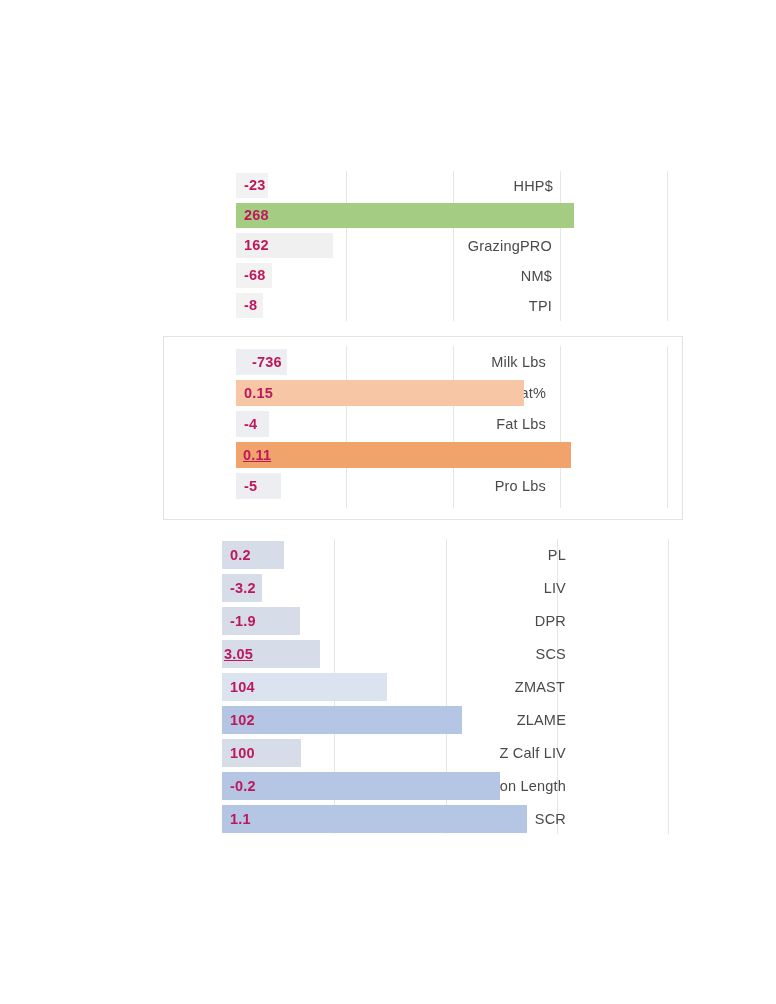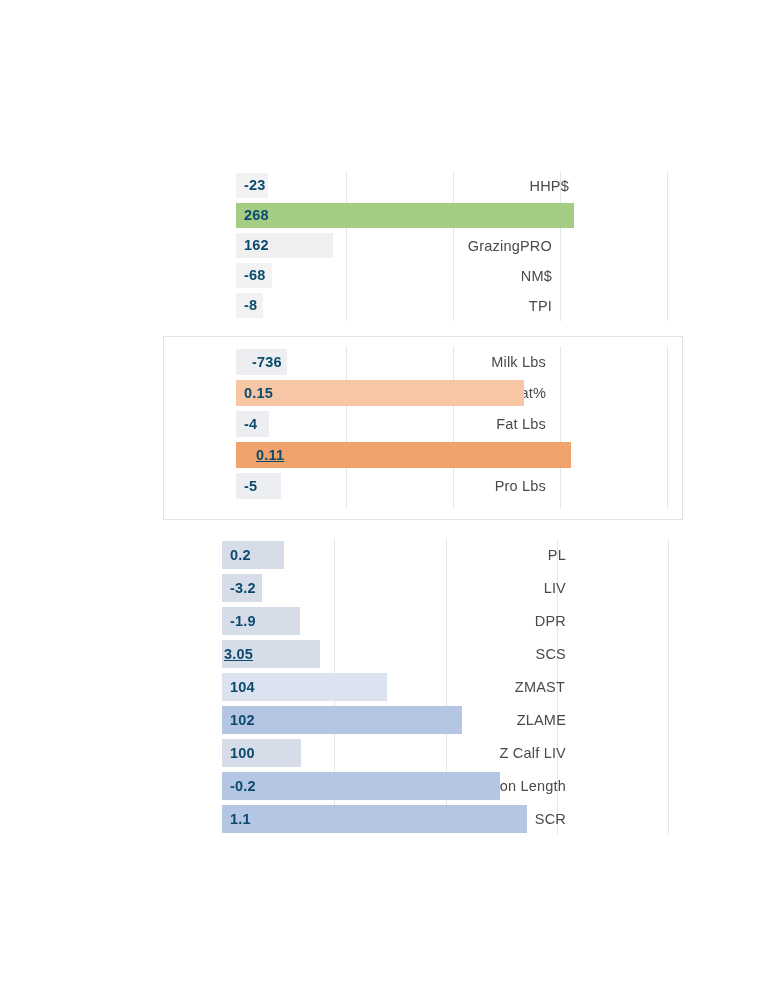--- a/index.html
+++ b/index.html
@@ -71,40 +71,40 @@
     top: 2px;
     height: 26px;
   }
   .bar-value {
     position: absolute;
     top: 2px;
     height: 26px;
     line-height: 26px;
     font-size: 14.5px;
     font-weight: bold;
-    color: #0c4a6e;
+    color: #be185d;
     white-space: nowrap;
     letter-spacing: 0.2px;
   }
 </style>
 </head>
 <body>
 
 <div id="chart-root">
 
   <div class="panel" id="panel-0" style="top:171px;height:150px;">
     <div class="gridlines">
       <div class="gridline" style="left:346px;"></div>
       <div class="gridline" style="left:453px;"></div>
       <div class="gridline" style="left:560px;"></div>
       <div class="gridline" style="left:667px;"></div>
     </div>
     <div class="rows" id="rows-0">
         <div class="row" style="top: 0px; height: 30px;">
-          <div class="row-label" style="right: 207px; height: 30px; line-height: 30px;">HHP$</div>
+          <div class="row-label" style="right: 223px; height: 30px; line-height: 30px;">HHP$</div>
           <div class="bar" style="left: 236px; width: 32px; background: rgb(242, 242, 242); height: 25px;"></div>
           <div class="bar-value" style="left: 244px; height: 25px; line-height: 25px;">-23</div>
         </div>
         <div class="row" style="top: 30px; height: 30px;">
           <div class="row-label" style="right: 224px; height: 30px; line-height: 30px;">BPI</div>
           <div class="bar" style="left: 236px; width: 338px; background: rgb(164, 205, 131); height: 25px;"></div>
           <div class="bar-value" style="left: 244px; height: 25px; line-height: 25px;">268</div>
         </div>
         <div class="row" style="top: 60px; height: 30px;">
           <div class="row-label" style="right: 224px; height: 30px; line-height: 30px;">GrazingPRO</div>
@@ -144,21 +144,21 @@
           <div class="bar-value" style="left: 244px; height: 42px; line-height: 26px;">0.15</div>
         </div>
         <div class="row" style="top: 73px; height: 31px;">
           <div class="row-label" style="right: 230px; height: 31px; line-height: 31px;">Fat Lbs</div>
           <div class="bar" style="left: 236px; width: 33px; background: rgb(236, 238, 241); height: 26px;"></div>
           <div class="bar-value" style="left: 244px; height: 26px; line-height: 26px;">-4</div>
         </div>
         <div class="row" style="top: 104px; height: 31px;">
           <div class="row-label" style="right: 230px; height: 31px; line-height: 31px;">Pro %</div>
           <div class="bar" style="left: 236px; width: 335px; background: rgb(240, 164, 108); height: 26px;"></div>
-          <div class="bar-value" style="left: 256px; height: 26px; line-height: 26px; text-decoration: underline;">0.11</div>
+          <div class="bar-value" style="left: 243px; height: 26px; line-height: 26px; text-decoration: underline;">0.11</div>
         </div>
         <div class="row" style="top: 135px; height: 31px;">
           <div class="row-label" style="right: 230px; height: 31px; line-height: 31px;">Pro Lbs</div>
           <div class="bar" style="left: 236px; width: 45px; background: rgb(236, 238, 241); height: 26px;"></div>
           <div class="bar-value" style="left: 244px; height: 26px; line-height: 26px;">-5</div>
         </div>
       </div>
   </div>
 
   <div class="panel" id="panel-2" style="top:539px;height:295px;">

